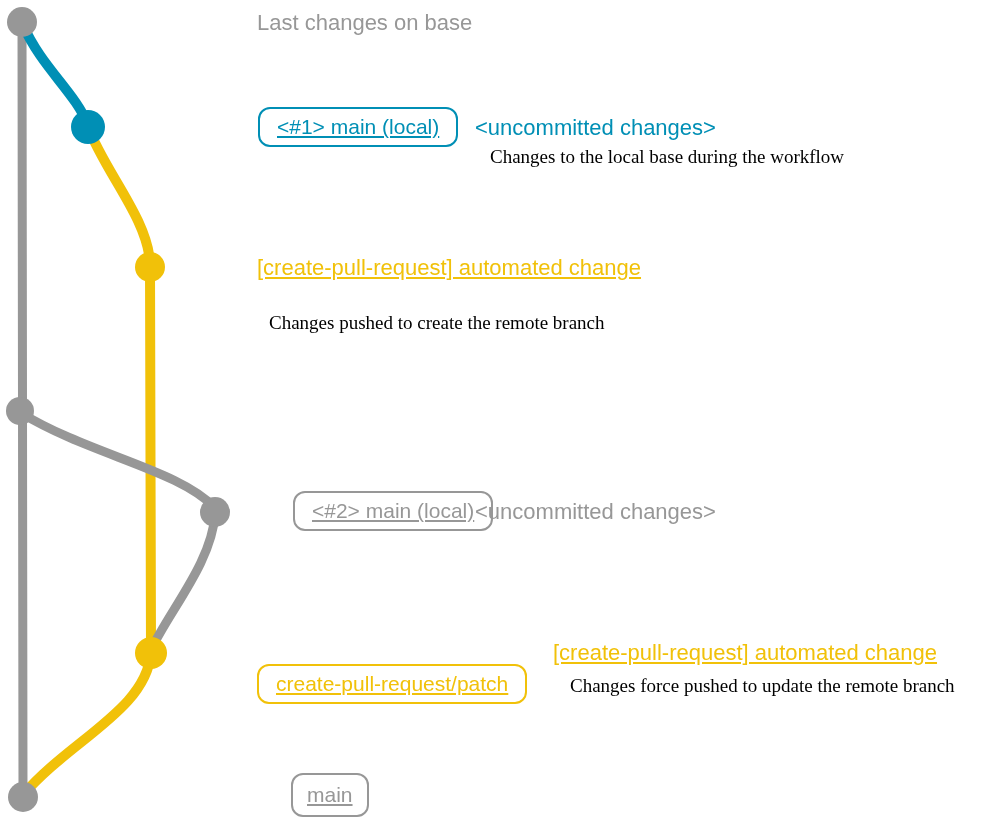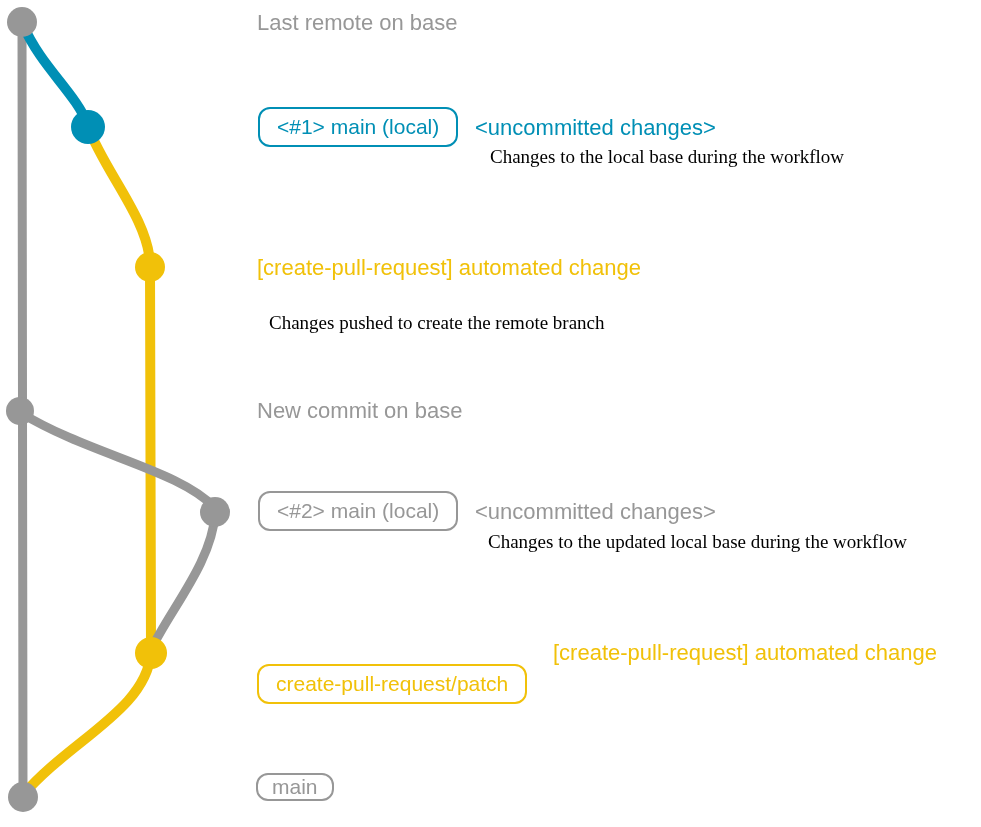--- a/index.html
+++ b/index.html
@@ -18,43 +18,44 @@
   .fill-blue{fill:var(--blue);}
   .fill-yellow{fill:var(--yellow);}
   .branch-line{fill:none;stroke-linecap:round;}
   .msg{
     position:absolute;
     font-size:22px;line-height:24px;
     white-space:nowrap;
   }
   .msg.gray{color:var(--gray);}
   .msg.blue{color:var(--blue);}
-  .msg.yellow{color:var(--yellow);}
+  .msg.yellow{color:var(--yellow);text-decoration:underline;}
   .desc{
     position:absolute;
     font-family:"Liberation Serif",serif;
     font-size:19px;line-height:22px;
     color:var(--ink);
     white-space:nowrap;
     text-align:right;
   }
   .badge{
     position:absolute;
     display:inline-block;
     border:2px solid;
     border-radius:12px;
     padding:6px 17px;
     font-size:21px;line-height:24px;
     white-space:nowrap;
     background:var(--background,#fff);
+    text-decoration:underline;
   }
   .badge.blue{color:var(--blue);border-color:var(--blue);}
-  .badge.gray{color:var(--gray);border-color:var(--gray);}
+  .badge.gray{color:var(--gray);border-color:var(--gray);margin-left:35px;}
   .badge.yellow{color:var(--yellow);border-color:var(--yellow);}
-  .badge.small-pad{padding:0 14px;}
+  .badge.small-pad{padding:8px 14px;}
 </style>
 </head>
 <body>
 
 <div class="canvas">
 
   <svg class="graph-svg" width="981" height="827" viewBox="0 0 981 827">
 
     <path class="branch-line stroke-gray" stroke-width="9" d="M 22 22 L 23 797"></path>
 
@@ -69,33 +70,32 @@
 
     <circle class="fill-gray" cx="22" cy="22" r="15"></circle>
     <circle class="fill-gray" cx="20" cy="411" r="14"></circle>
     <circle class="fill-gray" cx="215" cy="512" r="15"></circle>
     <circle class="fill-gray" cx="23" cy="797" r="15"></circle>
     <circle class="fill-yellow" cx="150" cy="267" r="15"></circle>
     <circle class="fill-yellow" cx="151" cy="653" r="16"></circle>
     <circle class="fill-blue" cx="88" cy="127" r="17"></circle>
   </svg>
 
-  <div class="msg gray" style="left:257px;top:11px;">Last remote on base</div>
+  <div class="msg gray" style="left:257px;top:11px;">Last changes on base</div>
 
   <div class="badge blue" style="left:258px;top:107px;">&lt;#1&gt; main (local)</div>
   <div class="msg blue" style="left:475px;top:116px;">&lt;uncommitted changes&gt;</div>
   <div class="desc" style="left:490px;top:146px;">Changes to the local base during the workflow</div>
 
   <div class="msg yellow" style="left:257px;top:256px;">[create-pull-request] automated change</div>
   <div class="desc" style="left:269px;top:288px;margin-top:24px;">Changes pushed to create the remote branch</div>
 
-  <div class="msg gray" style="left:257px;top:399px;">New commit on base</div>
 
   <div class="badge gray" style="left:258px;top:491px;">&lt;#2&gt; main (local)</div>
   <div class="msg gray" style="left:475px;top:500px;">&lt;uncommitted changes&gt;</div>
-  <div class="desc" style="left:488px;top:531px;">Changes to the updated local base during the workflow</div>
 
   <div class="badge yellow" style="left:257px;top:636px;margin-top:28px;">create-pull-request/patch</div>
   <div class="msg yellow" style="left:553px;top:641px;">[create-pull-request] automated change</div>
+  <div class="desc" style="left:570px;top:675px;">Changes force pushed to update the remote branch</div>
 
   <div class="badge gray small-pad" style="left:256px;top:773px;">main</div>
 
 </div>
 
 </body></html>

